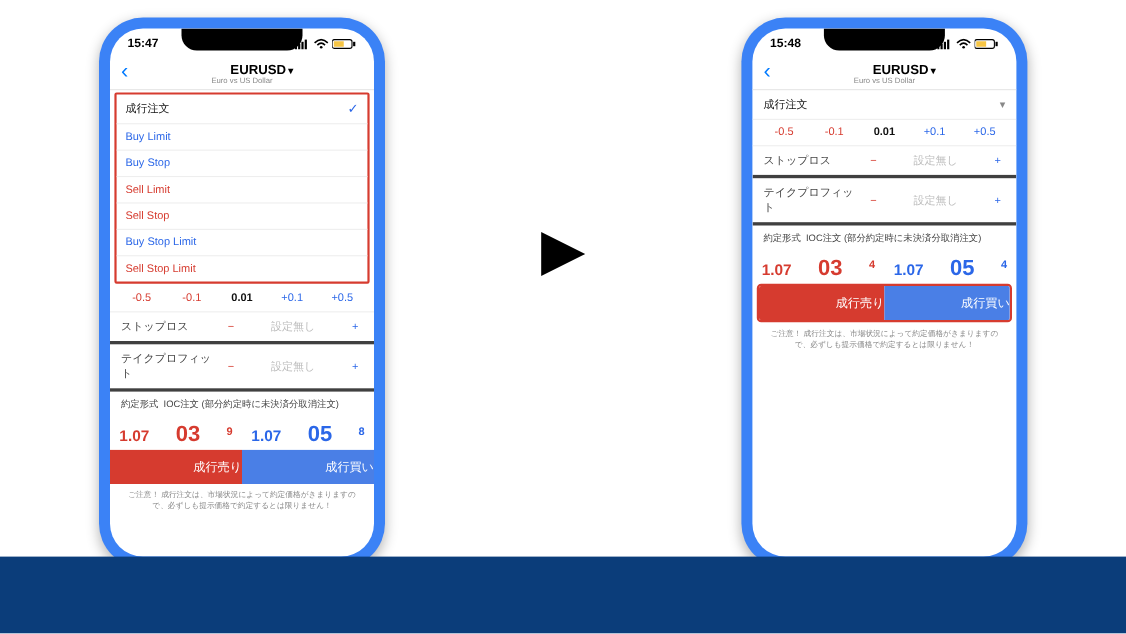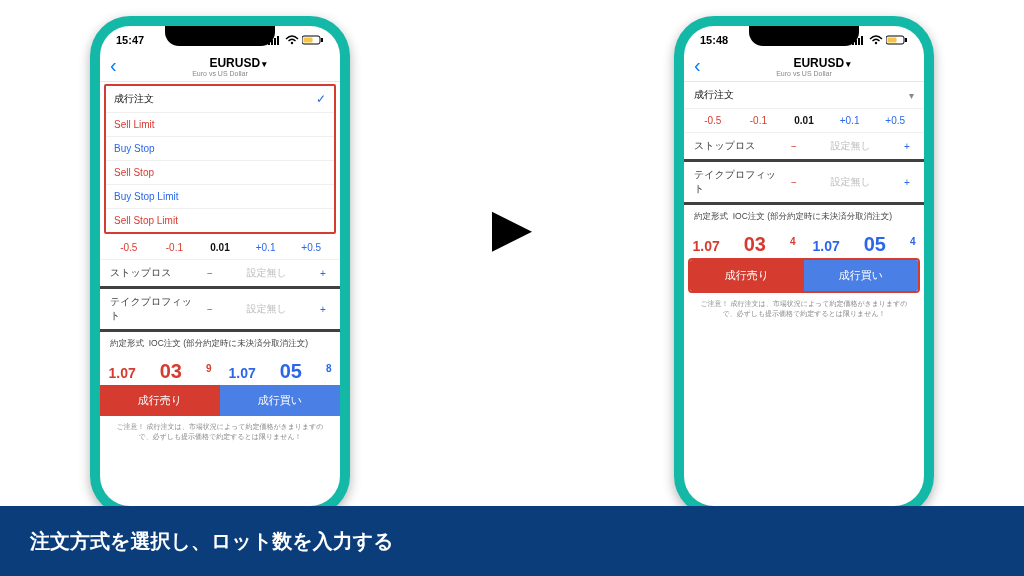--- a/index.html
+++ b/index.html
@@ -8,21 +8,21 @@
 
   .stage {
     position: relative;
     width: 1024px; height: 506px;
     display: flex; align-items: flex-start; justify-content: space-between;
     padding: 16px 90px 0;
   }
 
   .phone {
     width: 260px; height: 500px;
-    background: #14b8a6; border-radius: 40px;
+    background: #3b82f6; border-radius: 40px;
     padding: 10px; position: relative;
     box-shadow: 0 4px 12px rgba(0,0,0,.3);
   }
   .screen {
     width: 100%; height: 100%;
     background: #fff; border-radius: 30px;
     overflow: hidden; position: relative;
     display: flex; flex-direction: column;
   }
   .notch {
@@ -98,21 +98,21 @@
     display: flex; align-items: baseline; justify-content: center; gap: 24px;
   }
   .price.sell { color: #d63b2f; }
   .price.buy  { color: #2b67e8; }
   .p-main { font-size: 14px; }
   .p-big  { font-size: 20px; }
   .p-sup  { font-size: 10px; position: relative; top:-6px; }
 
   .btns { display: flex; }
   .btn {
-    flex:1; text-align:center; color:#fff; font-size:11px; padding:8px 0;
+    flex:1; text-align:right; color:#fff; font-size:11px; padding:8px 0;
   }
   .btn-sell { background:#d63b2f; }
   .btn-buy  { background:#4a7fe6; }
   .btns-hl { border: 2px solid #d63b2f; border-radius: 4px; margin: 0 4px; overflow:hidden; }
 
   .warn {
     font-size: 7px; color: #888; text-align: center; padding: 6px 10px; line-height: 1.4;
   }
 
   .arrow {
@@ -169,24 +169,27 @@
         <div class="sym"><span>EURUSD</span><span class="chev">▾</span></div>
         <div class="desc">Euro vs US Dollar</div>
       </div>
       <div class="content">
         <div class="ot-box" id="ot-box">
             <div class="ot-row">
               <span class="ot-plain">成行注文</span>
               <span class="check">✓</span>
             </div>
             <div class="ot-row">
+              <span class="ot-buy">Buy Limit</span>
+            </div>
+            <div class="ot-row">
+              <span class="ot-buy">Buy Stop</span>
+            </div>
+            <div class="ot-row">
               <span class="ot-sell">Sell Limit</span>
-            </div>
-            <div class="ot-row">
-              <span class="ot-buy">Buy Stop</span>
             </div>
             <div class="ot-row">
               <span class="ot-sell">Sell Stop</span>
             </div>
             <div class="ot-row">
               <span class="ot-buy">Buy Stop Limit</span>
             </div>
             <div class="ot-row">
               <span class="ot-sell">Sell Stop Limit</span>
             </div>
@@ -319,14 +322,13 @@
           <div class="btn btn-buy">成行買い</div>
         </div>
         <div class="warn">ご注意！ 成行注文は、市場状況によって約定価格がきまりますので、必ずしも提示価格で約定するとは限りません！</div>
       </div>
     </div>
   </div>
 
 </div>
 
 <div class="caption-bar">
-  <div class="caption-left">注文方式を選択し、ロット数を入力する</div>
 </div>
 
 </body></html>

